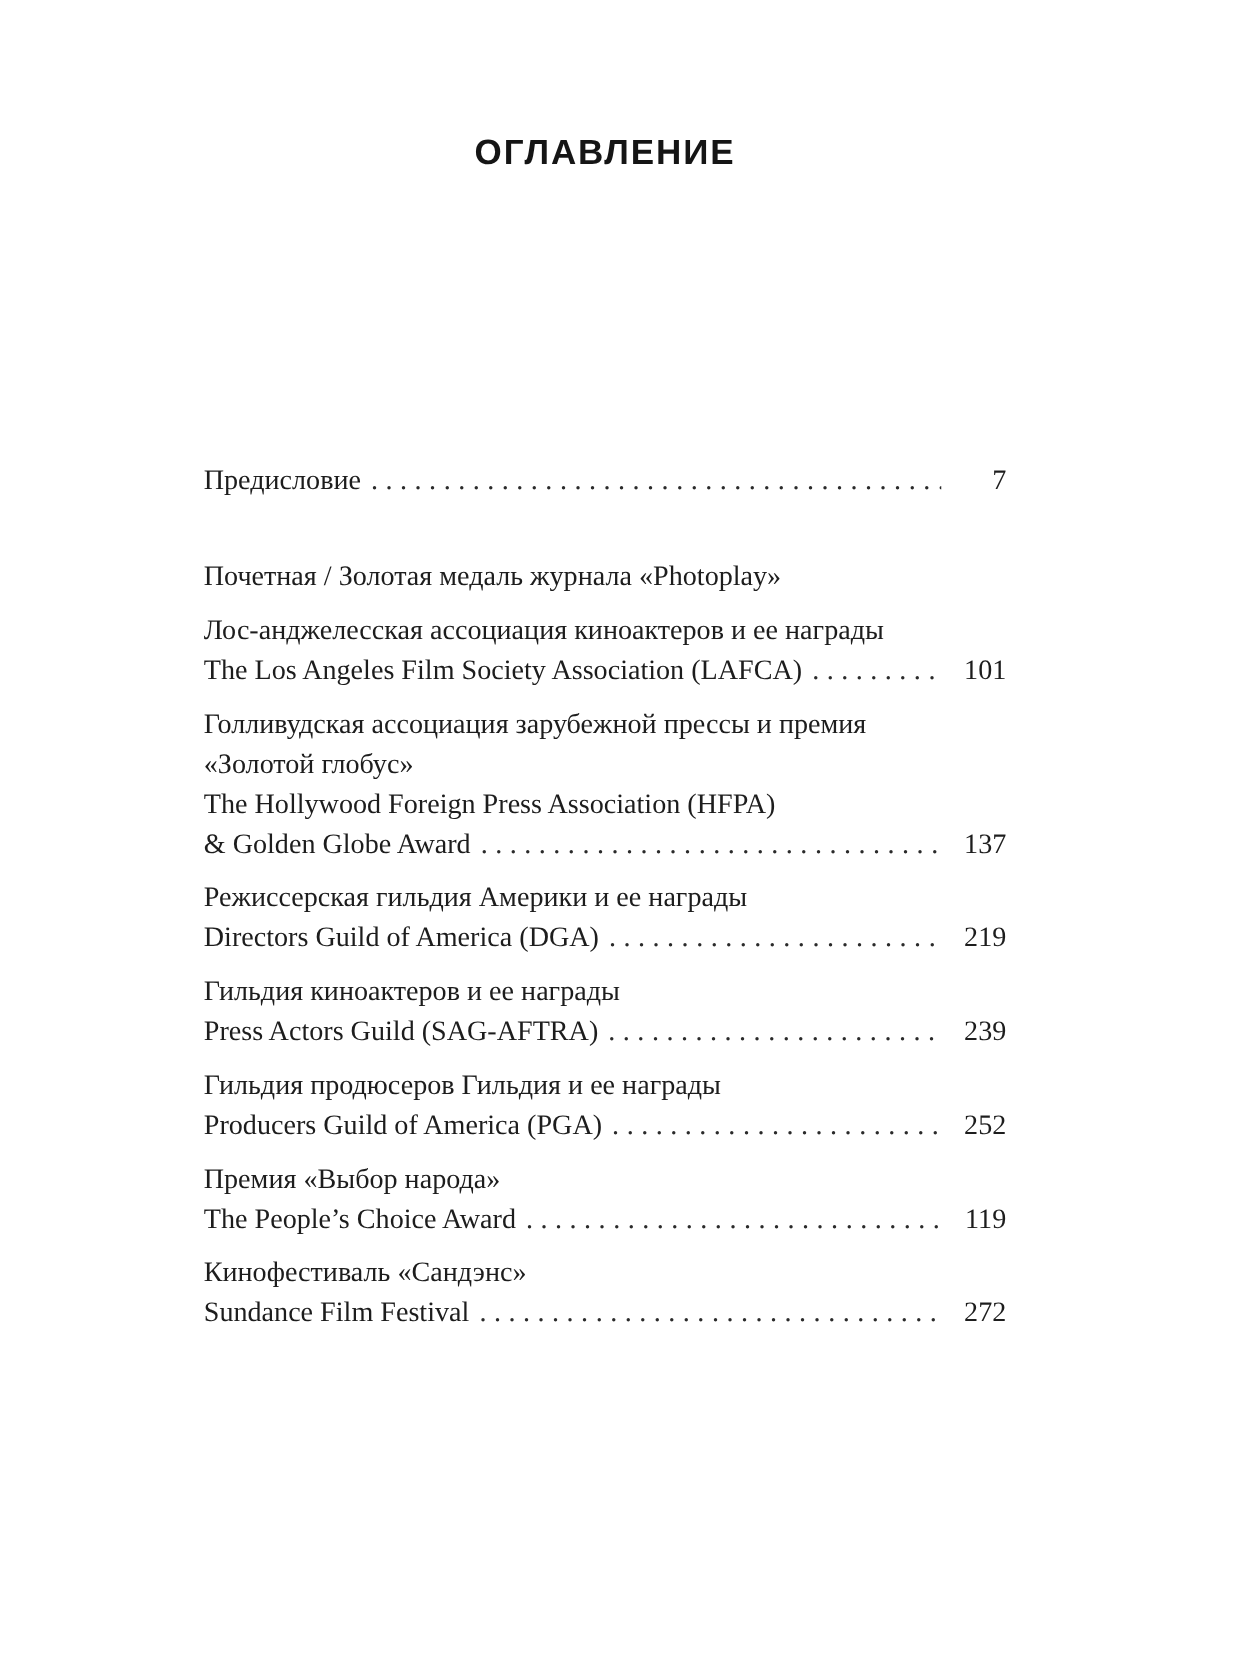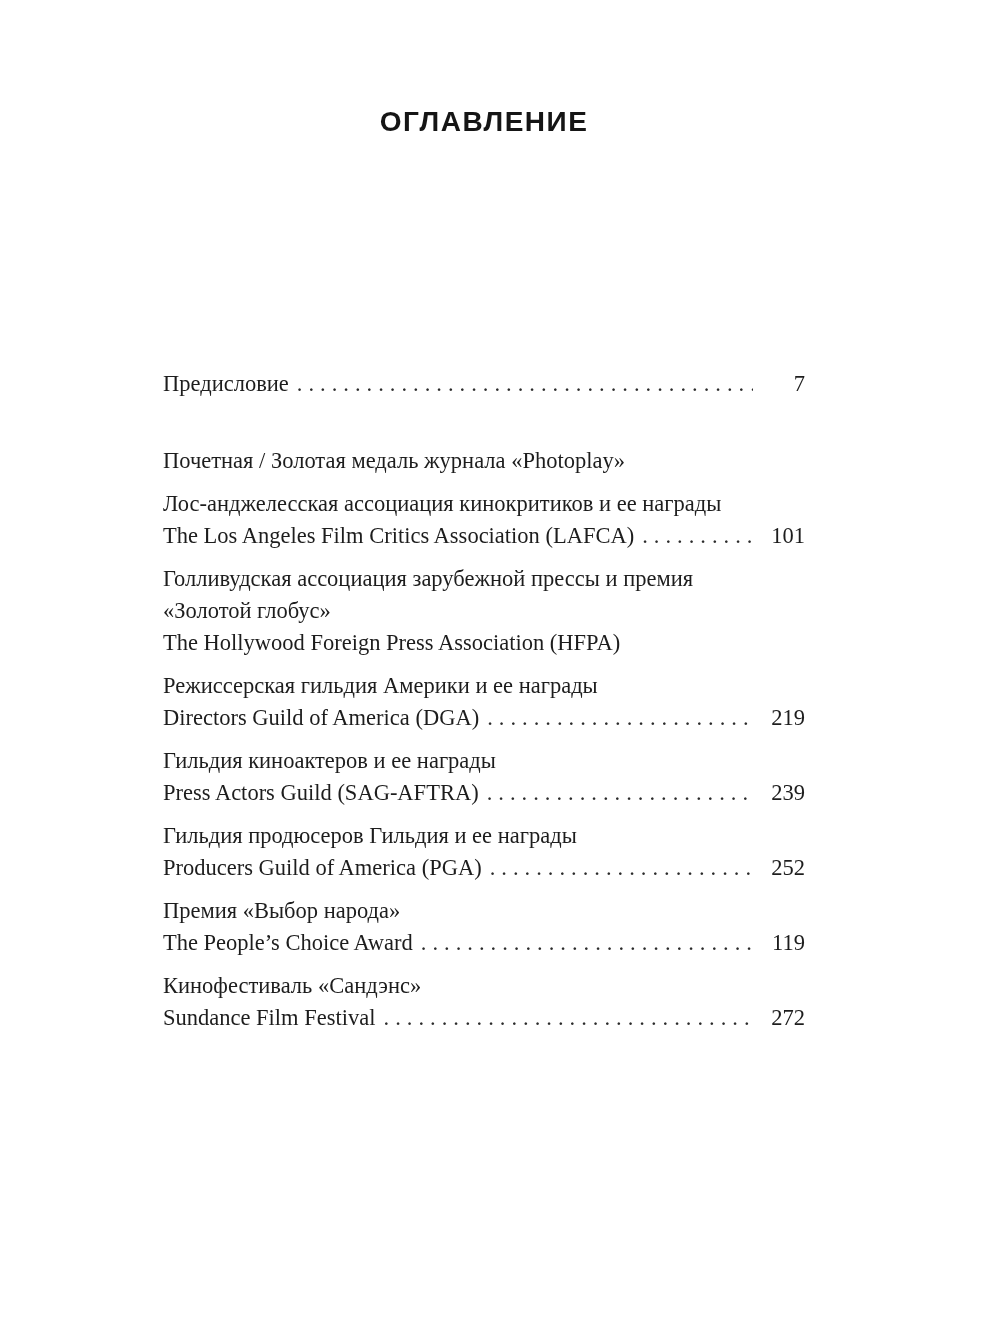--- a/index.html
+++ b/index.html
@@ -79,31 +79,36 @@
         <div class="entry-row">
           <span class="entry-text">Предисловие</span>
           <span class="dots"></span>
           <span class="page-num">7</span>
         </div>
       </div>
       <div class="entry">
         <div class="entry-line"><span class="entry-text">Почетная / Золотая медаль журнала «Photoplay»</span></div>
       </div>
       <div class="entry">
-        <div class="entry-line"><span class="entry-text">Лос-анджелесская ассоциация кинокритиков и ее награды</span></div>
+        <div class="entry-line"><span class="entry-text">Лос-анджелесская ассоциация киноактеров и ее награды</span></div>
         <div class="entry-row">
-          <span class="entry-text">The Los Angeles Film Critics Association (LAFCA)</span>
+          <span class="entry-text">The Los Angeles Film Society Association (LAFCA)</span>
           <span class="dots"></span>
           <span class="page-num">101</span>
         </div>
       </div>
       <div class="entry">
         <div class="entry-line"><span class="entry-text">Голливудская ассоциация зарубежной прессы и премия</span></div>
         <div class="entry-line"><span class="entry-text">«Золотой глобус»</span></div>
         <div class="entry-line"><span class="entry-text">The Hollywood Foreign Press Association (HFPA)</span></div>
+        <div class="entry-row">
+          <span class="entry-text">&amp; Golden Globe Award</span>
+          <span class="dots"></span>
+          <span class="page-num">137</span>
+        </div>
       </div>
       <div class="entry">
         <div class="entry-line"><span class="entry-text">Режиссерская гильдия Америки и ее награды</span></div>
         <div class="entry-row">
           <span class="entry-text">Directors Guild of America (DGA)</span>
           <span class="dots"></span>
           <span class="page-num">219</span>
         </div>
       </div>
       <div class="entry">

